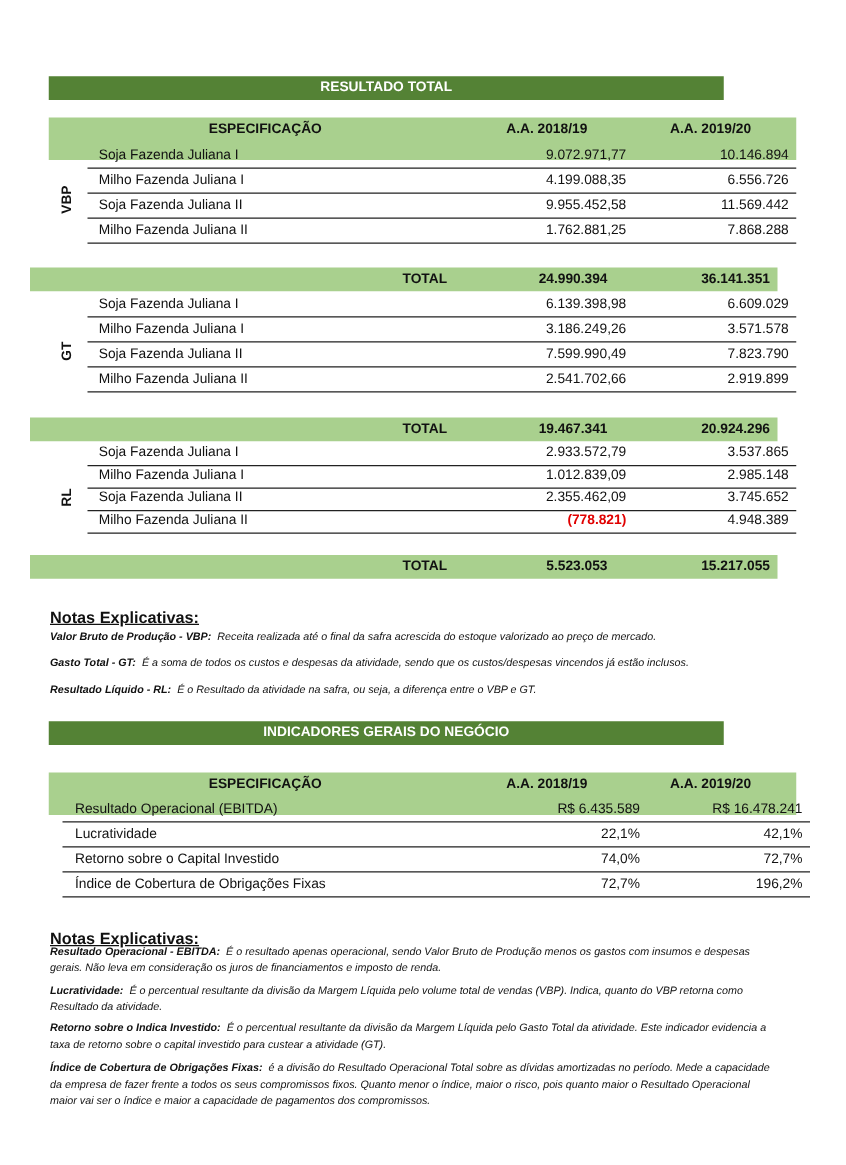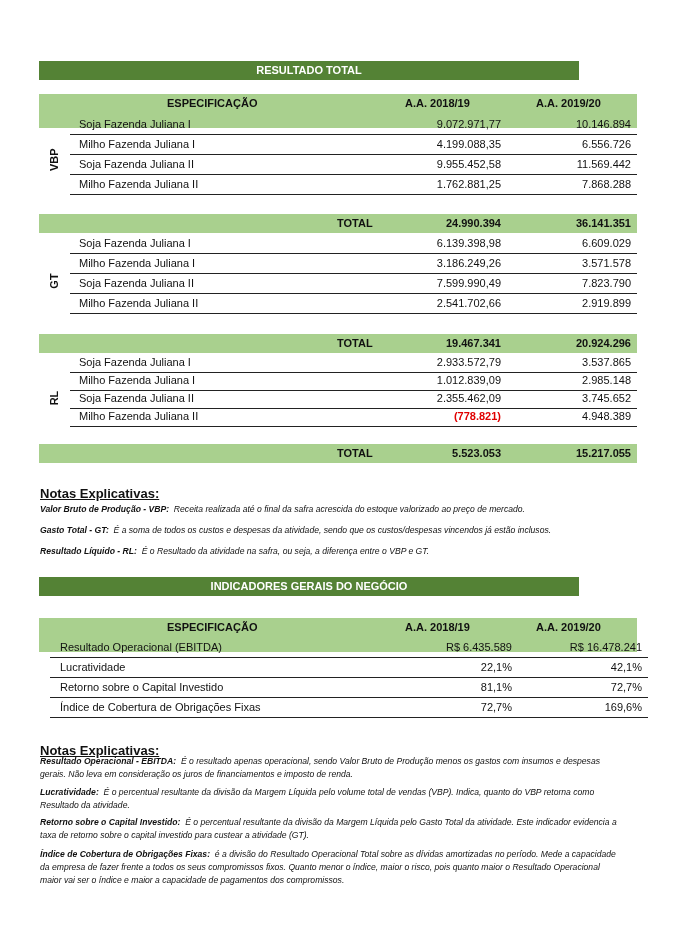--- a/index.html
+++ b/index.html
@@ -6,21 +6,21 @@
     body { width: 677px; height: 932px; position: relative; font-family: "Liberation Sans", sans-serif; color: #111; overflow: hidden; }
     .abs { position: absolute; }
     .banner { left: 39px; width: 540px; height: 19px; background: #548235; color: #fff; font-weight: bold; font-size: 11px; text-align: center; line-height: 19px; }
     .hdr { left: 39px; width: 598px; height: 34px; background: #a9d08e; font-weight: bold; font-size: 11px; line-height: 19px; }
     .hdr span { position: absolute; top: 0; }
     .row { left: 39px; width: 598px; height: 20px; font-size: 11px; line-height: 19px; }
     .row .lbl { position: absolute; left: 40px; }
     .row .v1 { position: absolute; right: 136px; text-align: center; }
     .row .v2 { position: absolute; right: 6px; text-align: right; }
     .row .line { position: absolute; left: 31px; right: 0; bottom: 0; height: 1.5px; background: #222; }
-    .total { left: 39px; width: 598px; height: 19px; background: #a9d08e; font-weight: bold; font-size: 11px; line-height: 19px; }
+    .total { left: 24px; width: 598px; height: 19px; background: #a9d08e; font-weight: bold; font-size: 11px; line-height: 19px; }
     .total span { position: absolute; top: 0; }
     .total .t-lbl { left: 298px; }
     .total .t-v1 { right: 136px; }
     .total .t-v2 { right: 6px; }
     .side { left: 44px; width: 20px; font-weight: bold; font-size: 11px; transform: rotate(-90deg); transform-origin: center; text-align: center; }
     .neg { color: #e00000; font-weight: bold; }
     .notes { left: 40px; width: 600px; font-size: 8.6px; font-style: italic; line-height: 13px; color: #111; }
     .notes-title { left: 40px; font-size: 13px; font-weight: bold; text-decoration: underline; }
     .notes b { font-weight: bold; }
     .irow { left: 50px; width: 598px; height: 20px; font-size: 11px; line-height: 19px; }
@@ -156,28 +156,28 @@
     <div class="line"></div>
   </div>
 <div class="abs irow" style="top:658px;">
     <span class="lbl">Lucratividade</span>
     <span class="v1">22,1%</span>
     <span class="v2">42,1%</span>
     <div class="line"></div>
   </div>
 <div class="abs irow" style="top:678px;">
     <span class="lbl">Retorno sobre o Capital Investido</span>
-    <span class="v1">81,1%</span>
+    <span class="v1">74,0%</span>
     <span class="v2">72,7%</span>
     <div class="line"></div>
   </div>
 <div class="abs irow" style="top:698px;">
     <span class="lbl">Índice de Cobertura de Obrigações Fixas</span>
     <span class="v1">72,7%</span>
-    <span class="v2">169,6%</span>
+    <span class="v2">196,2%</span>
     <div class="line"></div>
   </div>
 
 <div class="abs notes-title" style="top:743px;">Notas Explicativas:</div>
 <div class="abs notes" style="top:755px; width:580px;"><b>Resultado Operacional - EBITDA:</b>&nbsp; <span>É o resultado apenas operacional, sendo Valor Bruto de Produção menos os gastos com insumos e despesas gerais. Não leva em consideração os juros de financiamentos e imposto de renda.</span></div>
 <div class="abs notes" style="top:786px; width:580px;"><b>Lucratividade:</b>&nbsp; <span>É o percentual resultante da divisão da Margem Líquida pelo volume total de vendas (VBP). Indica, quanto do VBP retorna como Resultado da atividade.</span></div>
-<div class="abs notes" style="top:816px; width:580px;"><b>Retorno sobre o Capital Investido:</b>&nbsp; <span>É o percentual resultante da divisão da Margem Líquida pelo Gasto Total da atividade. Este indicador evidencia a taxa de retorno sobre o capital investido para custear a atividade (GT).</span></div>
+<div class="abs notes" style="top:816px; width:580px;"><b>Retorno sobre o Indica Investido:</b>&nbsp; <span>É o percentual resultante da divisão da Margem Líquida pelo Gasto Total da atividade. Este indicador evidencia a taxa de retorno sobre o capital investido para custear a atividade (GT).</span></div>
 <div class="abs notes" style="top:848px; width:580px;"><b>Índice de Cobertura de Obrigações Fixas:</b>&nbsp; <span>é a divisão do Resultado Operacional Total sobre as dívidas amortizadas no período. Mede a capacidade da empresa de fazer frente a todos os seus compromissos fixos. Quanto menor o índice, maior o risco, pois quanto maior o Resultado Operacional maior vai ser o índice e maior a capacidade de pagamentos dos compromissos.</span></div>
 
 </body></html>

